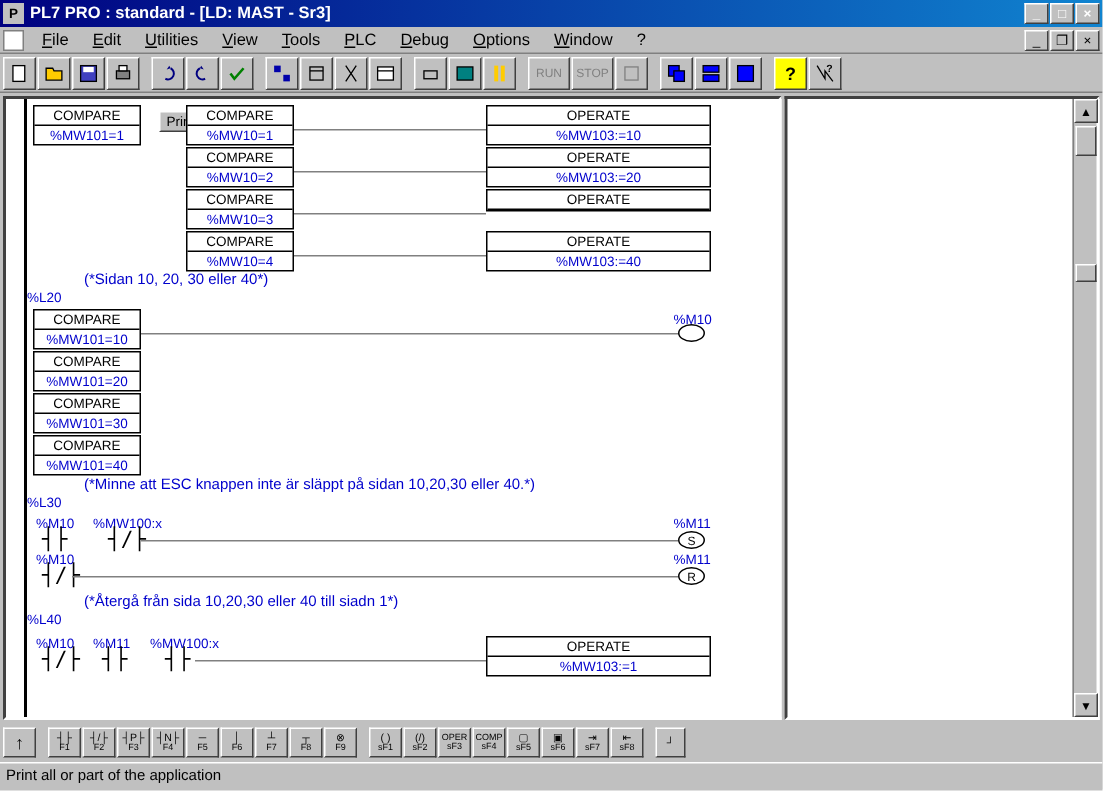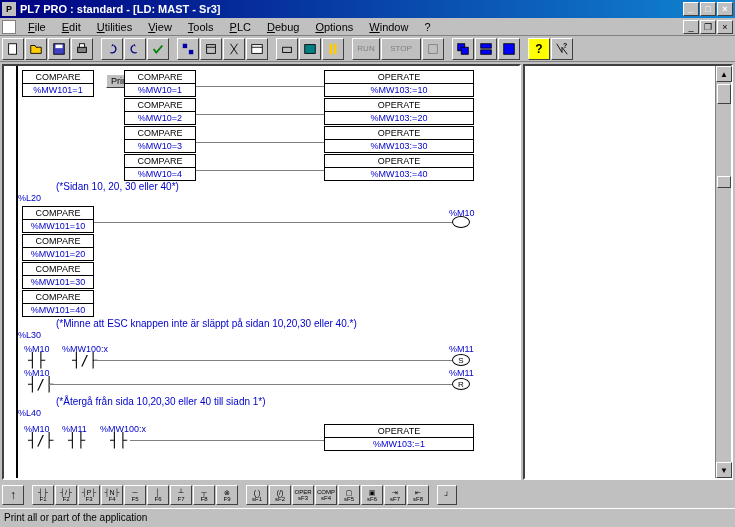--- a/index.html
+++ b/index.html
@@ -316,21 +316,21 @@
       </svg>
     </div>
   <div class="tbtn">
       <svg viewBox="0 0 16 16">
         <rect x="4" y="2" width="3" height="12" fill="#ffcc00"></rect>
         <rect x="9" y="2" width="3" height="12" fill="#ffcc00"></rect>
       </svg>
     </div>
   <div class="tsep"></div>
   <div class="tbtn" style="width:28px;font-size:8px;color:#808080">RUN</div>
-  <div class="tbtn" style="width:40px;font-size:8px;color:#808080">STOP</div>
+  <div class="tbtn" style="width:28px;font-size:8px;color:#808080">STOP</div>
   <div class="tbtn">
       <svg viewBox="0 0 16 16">
         <rect x="3" y="3" width="10" height="10" fill="none" stroke="#808080"></rect>
       </svg>
     </div>
   <div class="tsep"></div>
   <div class="tbtn">
       <svg viewBox="0 0 16 16">
         <rect x="2" y="2" width="8" height="8" fill="#00f" stroke="#000"></rect>
         <rect x="6" y="6" width="8" height="8" fill="#00f" stroke="#000"></rect>
@@ -386,21 +386,20 @@
       <div class="block" style="left:320px;top:4px;width:150px">
         <div class="block-title">OPERATE</div>
         <div class="block-val">%MW103:=10</div>
       </div>
       <div class="block" style="left:320px;top:32px;width:150px">
         <div class="block-title">OPERATE</div>
         <div class="block-val">%MW103:=20</div>
       </div>
       <div class="block" style="left:320px;top:60px;width:150px">
         <div class="block-title">OPERATE</div>
-        <div class="block-val">%MW103:=30</div>
       </div>
       <div class="block" style="left:320px;top:88px;width:150px">
         <div class="block-title">OPERATE</div>
         <div class="block-val">%MW103:=40</div>
       </div>
       <div class="hline" style="left:192px;top:20px;width:128px"></div>
       <div class="hline" style="left:192px;top:48px;width:128px"></div>
       <div class="hline" style="left:192px;top:76px;width:128px"></div>
       <div class="hline" style="left:192px;top:104px;width:128px"></div>
 

